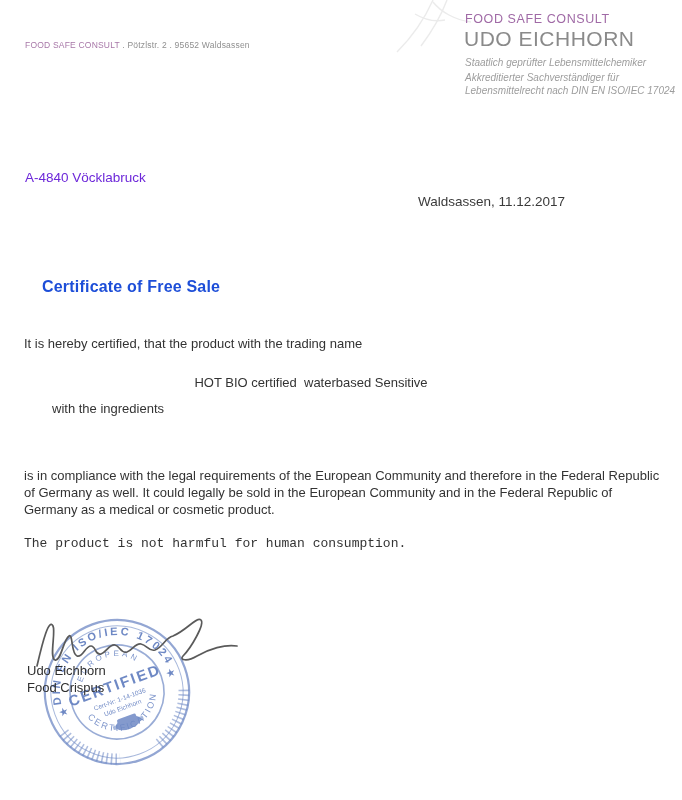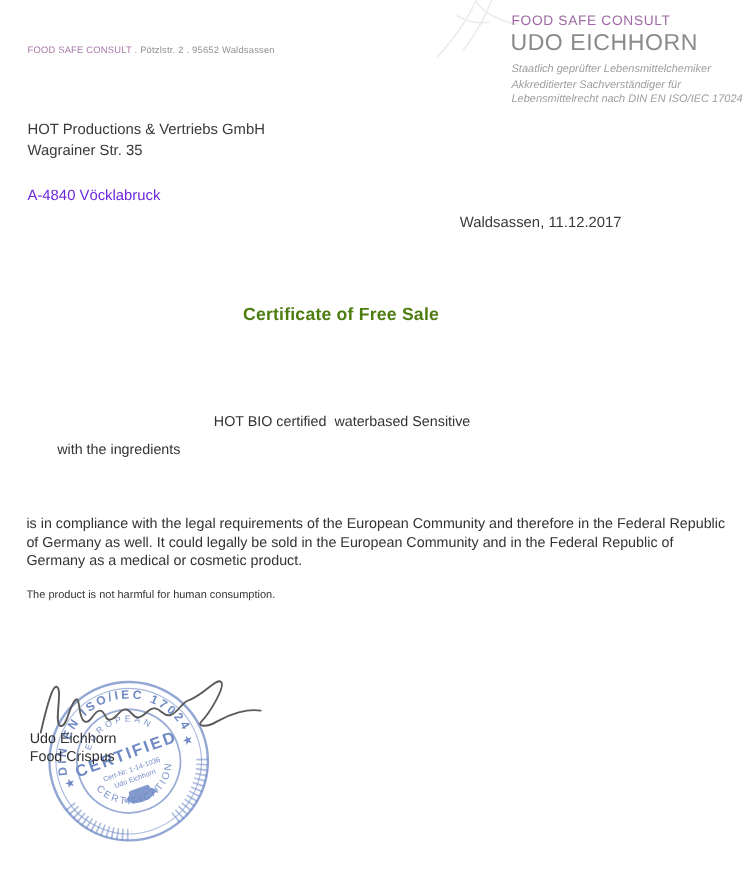--- a/index.html
+++ b/index.html
@@ -23,28 +23,28 @@
   .hdr-name{left:464px;top:27px;font-size:21px;color:#8a8a8a;letter-spacing:.5px;white-space:nowrap;}
   .hdr-sub1{left:465px;top:57px;font-size:10px;font-style:italic;color:#9d9d9d;white-space:nowrap;}
   .hdr-sub2{left:465px;top:72px;font-size:10px;font-style:italic;color:#9d9d9d;white-space:nowrap;line-height:12.5px;width:220px;}
 
   
   .addr1{left:25px;top:108px;font-size:13.5px;color:#3a3a3a;line-height:19px;}
   .addr3{left:25px;top:170px;font-size:13.5px;color:#6d28d9;}
 
   .dateline{left:418px;top:194px;font-size:13.5px;color:#3a3a3a;white-space:nowrap;}
 
-  .doc-title{left:0;top:278px;width:620px;text-align:center;font-size:16px;font-weight:bold;color:#4d7c0f;letter-spacing:.2px;}
+  .doc-title{left:0;top:278px;width:620px;font-size:16px;font-weight:bold;color:#1d4ed8;letter-spacing:.2px;padding-left:42px;}
 
   .intro{left:24px;top:336px;font-size:13px;color:#333;}
   .product{left:0;top:375px;width:622px;text-align:center;font-size:13px;color:#333;white-space:pre-wrap;}
   .ing-label{left:24px;top:401px;font-size:13px;color:#333;margin-left:28px;}
   .ingredients{left:24px;top:417px;width:636px;font-size:13px;color:#333;line-height:17px;}
   .compliance{left:24px;top:467px;width:640px;font-size:13px;color:#333;line-height:17px;}
-  .harmless{left:24px;top:536px;font-size:10px;color:#333;}
+  .harmless{left:24px;top:536px;font-size:13px;color:#333;font-family:Liberation Mono, monospace;}
 
   .sig-name{left:27px;top:663px;font-size:13px;color:#2f2f2f;line-height:16.5px;z-index:5;}
 
   .stamp-wrap{left:25px;top:600px;width:190px;height:190px;z-index:1;}
   .sig-wrap{left:25px;top:608px;width:225px;height:75px;z-index:6;}
   .watermark-wrap{left:375px;top:0;width:150px;height:60px;z-index:0;}
 </style>
 </head>
 <body>
 
@@ -66,30 +66,27 @@
   </div>
 
   <div class="abs hdr-brand">FOOD SAFE CONSULT</div>
   <div class="abs hdr-name">UDO EICHHORN</div>
   <div class="abs hdr-sub1">Staatlich geprüfter Lebensmittelchemiker</div>
   <div class="abs hdr-sub2">
     <div>Akkreditierter Sachverständiger für</div>
     <div>Lebensmittelrecht nach DIN EN ISO/IEC 17024</div>
   </div>
 
-  <div class="abs addr1">
-    <div>HOT Productions &amp; Vertriebs GmbH</div>
-    <div>Wagrainer Str. 35</div>
-  </div>
   <div class="abs addr3">A-4840 Vöcklabruck</div>
 
   <div class="abs dateline">Waldsassen, 11.12.2017</div>
 
   <div class="abs doc-title">Certificate of Free Sale</div>
 
+  <div class="abs intro">It is hereby certified, that the product with the trading name</div>
   <div class="abs product">HOT BIO certified  waterbased Sensitive</div>
   <div class="abs ing-label">with the ingredients</div>
   <div class="abs compliance">is in compliance with the legal requirements of the European Community and therefore in the Federal Republic of Germany as well. It could legally be sold in the European Community and in the Federal Republic of Germany as a medical or cosmetic product.</div>
   <div class="abs harmless">The product is not harmful for human consumption.</div>
 
   <div class="abs stamp-wrap">
     <svg width="190" height="190" viewBox="0 0 190 190">
       <g transform="translate(92,92) rotate(-20)" stroke="#4f6fb8" fill="#4f6fb8" opacity="0.82">
         <circle r="72" fill="none" stroke-width="2.2" opacity="0.75"></circle>
         <circle r="66" fill="none" stroke-width="1" opacity="0.6"></circle>

